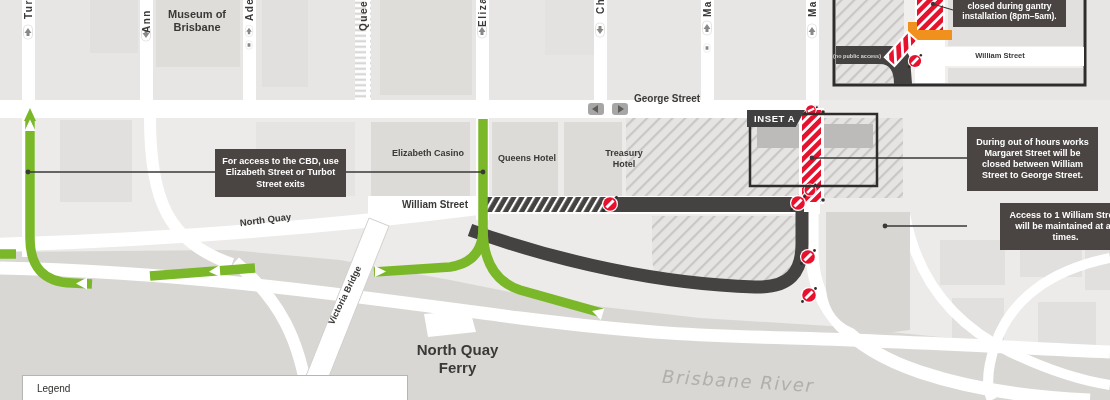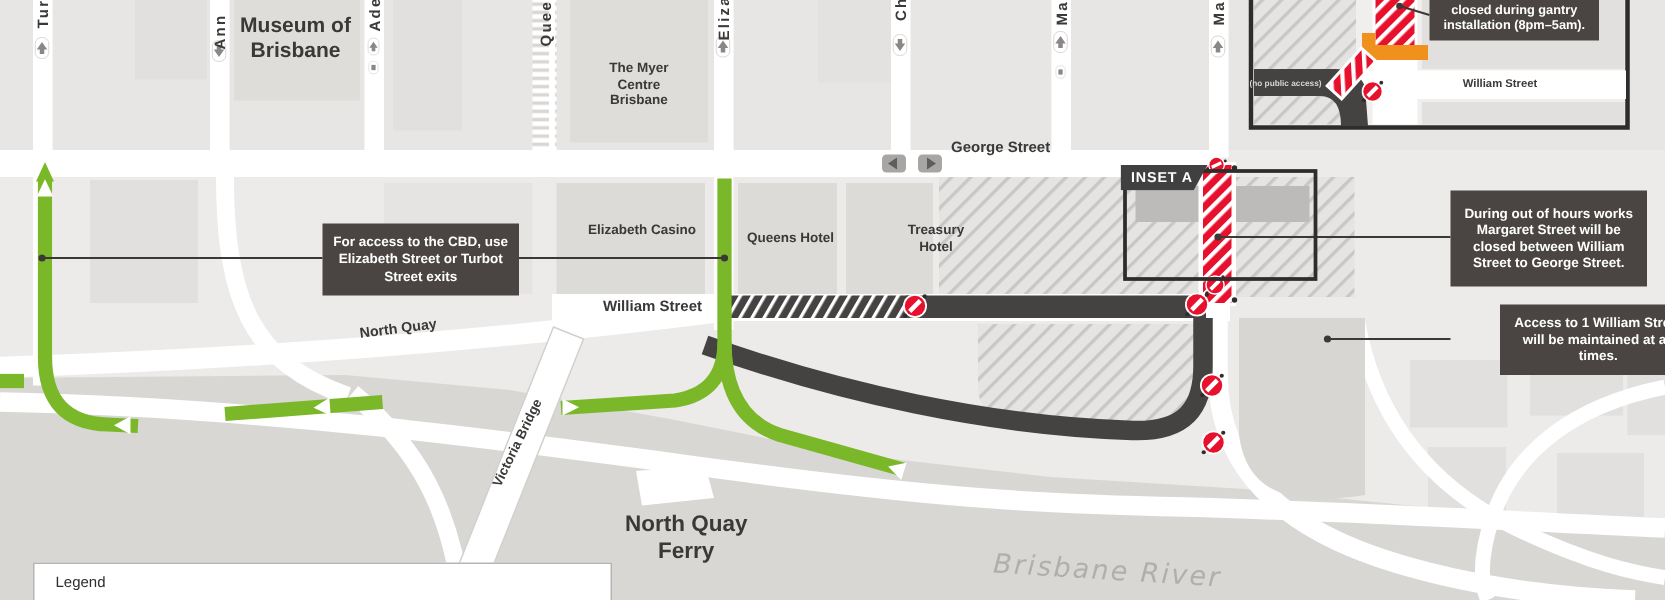--- a/index.html
+++ b/index.html
@@ -285,22 +285,21 @@
     <text transform="translate(150,33) rotate(-90)">Ann</text>
     <text transform="translate(253,21) rotate(-90)">Adelaide</text>
     <text transform="translate(367,31) rotate(-90)">Queen</text>
     <text transform="translate(486,27) rotate(-90)">Elizabeth</text>
     <text transform="translate(604,14) rotate(-90)">Charlotte</text>
     <text transform="translate(711,17) rotate(-90)">Mary</text>
     <text transform="translate(816,17) rotate(-90)">Margaret</text>
   </g>
 </svg>
 
-<div class="lbl" style="left:157px;top:8px;width:80px;font-size:14px;">Museum of Brisbane</div>
-<div class="lbl" style="left:394px;top:40px;width:64px;font-size:9px;">The Myer Centre Brisbane</div>
+<div class="lbl" style="left:157px;top:8px;width:80px;font-size:11px;">Museum of Brisbane</div>
 <div class="lbl" style="left:388px;top:148px;width:80px;font-size:9px;">Elizabeth Casino</div>
 <div class="lbl" style="left:497px;top:153px;width:60px;font-size:9px;">Queens Hotel</div>
 <div class="lbl" style="left:558px;top:148px;width:62px;font-size:9px;padding-left:35px;">Treasury Hotel</div>
 <div class="lbl" style="left:634px;top:93px;width:95px;font-size:10px;text-align:left;">George Street</div>
 <div class="lbl" style="left:368px;top:199px;width:100px;font-size:10px;text-align:right;">William Street</div>
 <div class="lbl" style="left:218px;top:214px;width:95px;font-size:9.5px;transform:rotate(-7deg);">North Quay</div>
 <div class="lbl" style="left:300px;top:290px;width:90px;font-size:9px;transform:rotate(-64deg);">Victoria Bridge</div>
 <div class="lbl" style="left:405px;top:341px;width:105px;font-size:15px;">North Quay Ferry</div>
 <div class="river">Brisbane River</div>
 <div class="lbl" style="left:950px;top:52px;width:100px;font-size:7.5px;">William Street</div>

